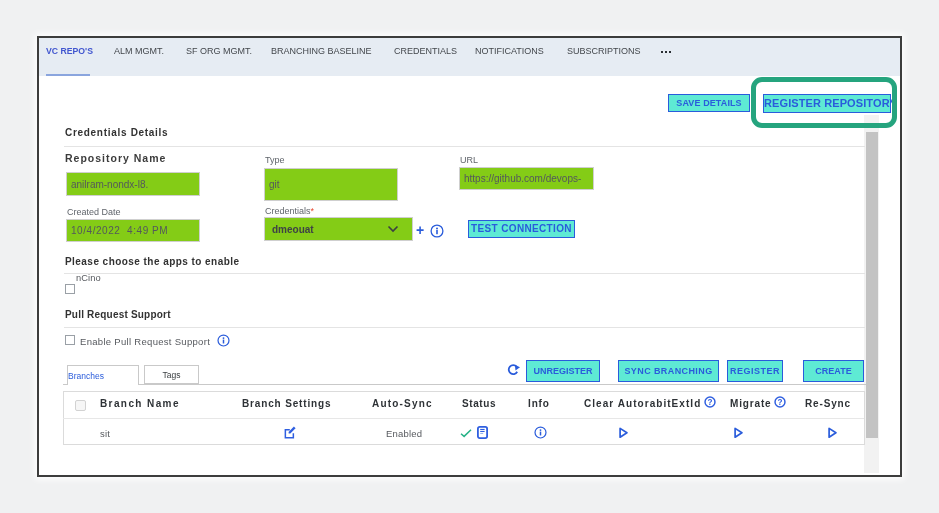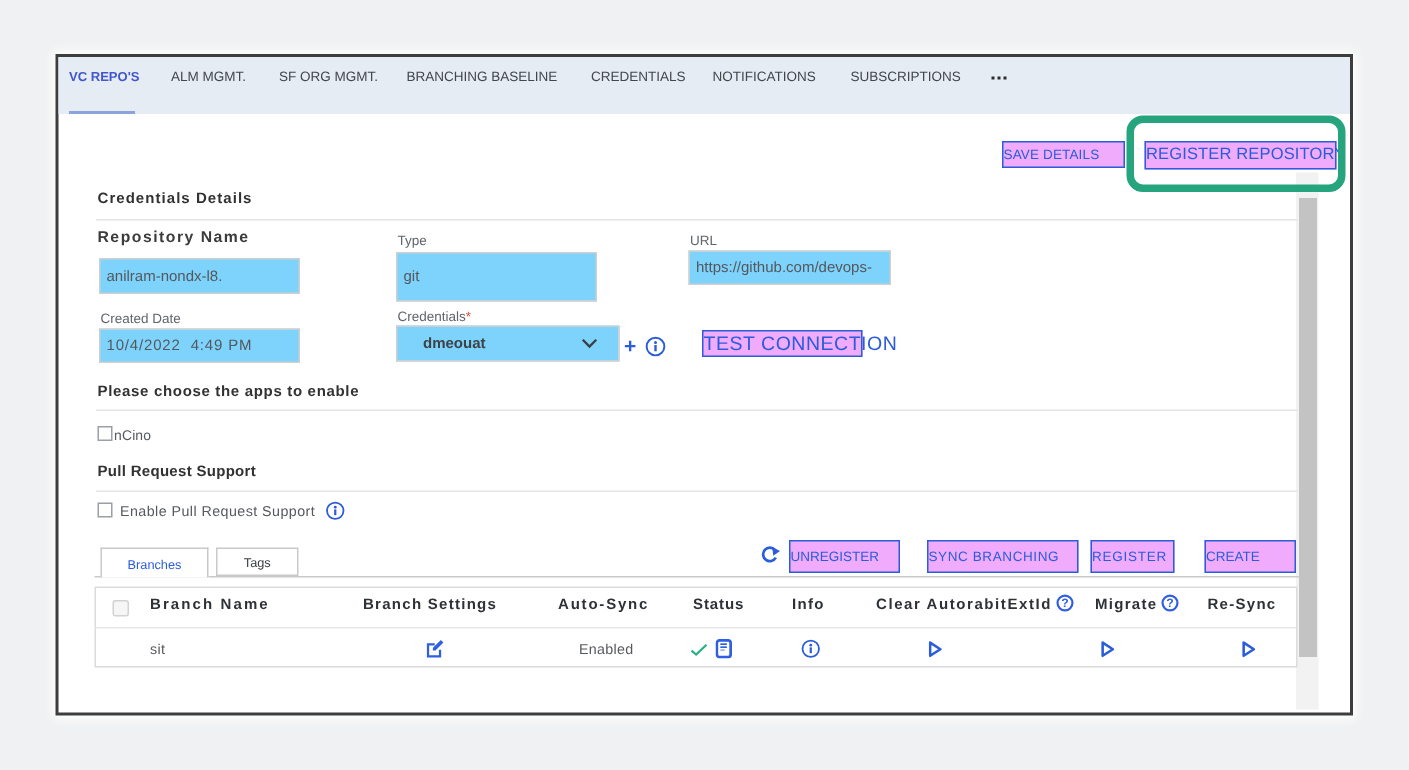--- a/index.html
+++ b/index.html
@@ -3,24 +3,24 @@
 <meta charset="utf-8">
 <style>
 *{margin:0;padding:0;box-sizing:border-box}
 html,body{width:939px;height:513px;background:#f0f1f2;font-family:"Liberation Sans",sans-serif;overflow:hidden}
 #box{position:absolute;left:37px;top:36px;width:865px;height:441px;background:#fff;border:2px solid #3d3d3d;box-shadow:0 0 7px 2px #fff}
 .a{position:absolute}
 #tabbar{left:0;top:0;width:861px;height:38px;background:#e6ecf3}
 .tab{top:7.5px;font-size:9px;font-weight:normal;letter-spacing:0;color:#43474c;white-space:nowrap}
 .tab.on{color:#4156cf;font-weight:bold;font-size:8.7px;top:7.8px}
 #underline{left:7px;top:36px;width:44px;height:2px;background:#8aa5de}
-.btn{border:1px solid #2a5cdb;color:#2a5cdb;background:#f0abfc;font-weight:normal;white-space:nowrap}
+.btn{border:1px solid #2a5cdb;color:#2a5cdb;background:#5eead4;font-weight:bold;text-align:center;white-space:nowrap}
 .lblb{font-size:10.5px;font-weight:bold;color:#3c3c3c;letter-spacing:1px}
 .lbl{font-size:9px;color:#60656b}
-.inp{border:1px solid #cfcfcf;background:#7dd3fc;font-size:10px;color:#54585c;display:flex;align-items:center;padding-left:4px;white-space:nowrap;overflow:hidden}
+.inp{border:1px solid #cfcfcf;background:#84cc16;font-size:10px;color:#54585c;display:flex;align-items:center;padding-left:4px;white-space:nowrap;overflow:hidden}
 .hd{font-size:10px;font-weight:bold;color:#323232;letter-spacing:.45px}
 .hr{height:1px;background:#e4e4e4}
 .cb{border:1px solid #9aa0a6;background:#fff}
 .th{font-size:10px;font-weight:bold;color:#2e3236;white-space:nowrap;letter-spacing:.85px;top:359.5px}
 .td{font-size:9.5px;color:#56595e;white-space:nowrap;letter-spacing:.2px}
 svg{display:block}
 </style>
 </head>
 <body>
 <div id="box">
@@ -56,49 +56,49 @@
   <div class="a lbl" style="left:226px;top:117px">Type</div>
   <div class="a inp" style="left:225px;top:130px;width:134px;height:33px">git</div>
   <div class="a lbl" style="left:421px;top:117px">URL</div>
   <div class="a inp" style="left:420px;top:129px;width:135px;height:23px">https://github.com/devops-</div>
 
   <div class="a lbl" style="left:28px;top:168.5px">Created Date</div>
   <div class="a inp" style="left:27px;top:181px;width:134px;height:23px">
       <span style="letter-spacing:.55px">10/4/2022&nbsp; 4:49 PM</span>
     </div>
   <div class="a lbl" style="left:226px;top:168px">Credentials<span style="color:#e8452e">*</span></div>
-  <div class="a inp" style="left:225px;top:179px;width:149px;height:24px;font-weight:bold;color:#3e4246;padding-left:17px">dmeouat</div>
+  <div class="a inp" style="left:225px;top:179px;width:149px;height:24px;font-weight:bold;color:#3e4246;padding-left:7px">dmeouat</div>
   <svg class="a" style="left:348px;top:186px" width="12" height="10" viewBox="0 0 12 10">
       <path d="M1.5 2.5 L6 7 L10.5 2.5" fill="none" stroke="#3c4043" stroke-width="1.6"></path>
     </svg>
   <div class="a" style="left:377px;top:184px;font-size:14px;font-weight:bold;color:#2a5cdb">+</div>
   <svg class="a" style="left:391px;top:186px" width="14" height="14" viewBox="0 0 14 14">
       <circle cx="7" cy="7" r="5.9" fill="none" stroke="#2a5cdb" stroke-width="1.3"></circle>
       <circle cx="7" cy="4.4" r="1" fill="#2a5cdb"></circle>
       <rect x="6.2" y="6" width="1.6" height="4.2" fill="#2a5cdb"></rect>
     </svg>
-  <div class="a btn" style="left:429px;top:182px;width:107px;height:18px;font-size:13px;line-height:16.5px;letter-spacing:.35px">TEST CONNECTION</div>
+  <div class="a btn" style="left:429px;top:182px;width:107px;height:18px;font-size:10px;line-height:16.5px;letter-spacing:.35px">TEST CONNECTION</div>
 
   <div class="a hd" style="left:26px;top:218px">Please choose the apps to enable</div>
   <div class="a hr" style="left:25px;top:235px;width:801px"></div>
   <div class="a cb" style="left:26px;top:246px;width:10px;height:10px"></div>
-  <div class="a td" style="left:37px;top:247px;font-size:9.3px;letter-spacing:.1px">nCino</div>
+  <div class="a td" style="left:37px;top:235px;font-size:9.3px;letter-spacing:.1px">nCino</div>
 
   <div class="a hd" style="left:26px;top:271px;letter-spacing:.2px">Pull Request Support</div>
   <div class="a hr" style="left:25px;top:289px;width:801px"></div>
   <div class="a cb" style="left:26px;top:297px;width:10px;height:10px"></div>
   <div class="a td" style="left:41px;top:298px;font-size:9.5px;letter-spacing:.3px">Enable Pull Request Support</div>
   <svg class="a" style="left:178px;top:296px" width="13" height="13" viewBox="0 0 14 14">
       <circle cx="7" cy="7" r="5.9" fill="none" stroke="#2a5cdb" stroke-width="1.3"></circle>
       <circle cx="7" cy="4.4" r="1" fill="#2a5cdb"></circle>
       <rect x="6.2" y="6" width="1.6" height="4.2" fill="#2a5cdb"></rect>
     </svg>
 
   <div class="a" style="left:23.5px;top:346px;width:803px;height:1px;background:#c9c9c9"></div>
-  <div class="a" style="left:28px;top:327px;width:72px;height:20px;background:#fff;border:1px solid #c9c9c9;border-bottom:none;font-size:8.5px;color:#2a5cdb;text-align:center;line-height:20px">Branches</div>
+  <div class="a" style="left:28px;top:327px;width:72px;height:20px;background:#fff;border:1px solid #c9c9c9;border-bottom:none;font-size:8.5px;color:#2a5cdb;line-height:20px">Branches</div>
   <div class="a" style="left:105px;top:327px;width:55px;height:19px;background:#fff;border:1px solid #c9c9c9;font-size:8.5px;color:#3c4043;text-align:center;line-height:19px">Tags</div>
 
   <svg class="a" style="left:468px;top:325px" width="13" height="14" viewBox="0 0 13 14">
       <path d="M10.2 8.8 A4.5 4.5 0 1 1 9.6 3.6" fill="none" stroke="#2a5cdb" stroke-width="1.8"></path>
       <path d="M7.8 1.7 L13 4.3 L8.5 7.5 Z" fill="#2a5cdb"></path>
     </svg>
   <div class="a btn" style="left:487px;top:322px;width:74px;height:22px;font-size:9px;line-height:20px;letter-spacing:0px">UNREGISTER</div>
   <div class="a btn" style="left:579px;top:322px;width:101px;height:22px;font-size:9px;line-height:20px;letter-spacing:.4px">SYNC BRANCHING</div>
   <div class="a btn" style="left:688px;top:322px;width:56px;height:22px;font-size:9px;line-height:20px;letter-spacing:.5px">REGISTER</div>
   <div class="a btn" style="left:764px;top:322px;width:61px;height:22px;font-size:9px;line-height:20px;letter-spacing:0px">CREATE</div>

